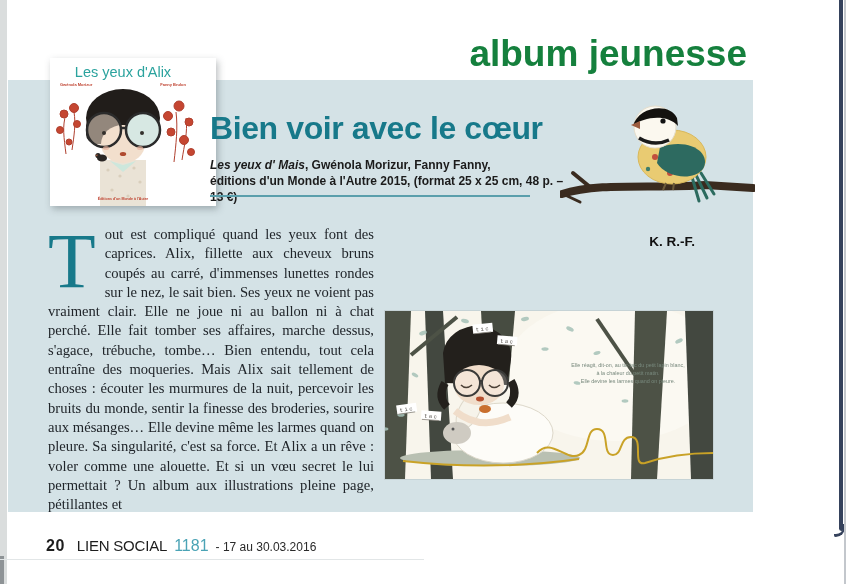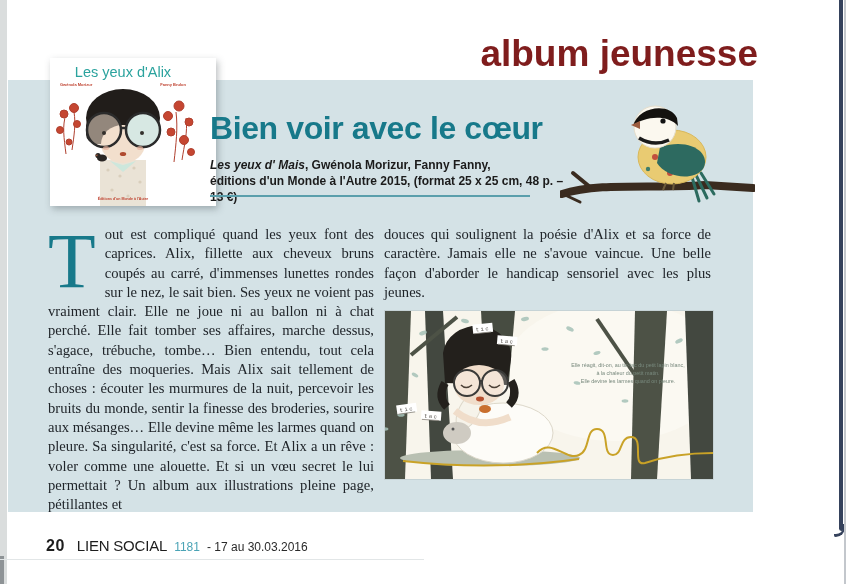--- a/index.html
+++ b/index.html
@@ -14,22 +14,22 @@
   .bottom-faint-line{position:absolute;left:0;top:559px;width:424px;height:1px;background:#e2e6e7;}
   .right-border{position:absolute;left:839px;top:0;width:4px;height:531px;background:#35425c;border-radius:0 0 4px 6px;}
   .right-border-tail{position:absolute;left:834px;top:524px;width:9px;height:10px;border-bottom:3px solid #35425c;border-radius:0 0 10px 2px;border-right:2px solid #35425c;}
   .right-edge-line{position:absolute;left:844px;top:0;width:2px;height:584px;background:#c3c7cc;}
 
   
   .blue-block{position:absolute;left:8px;top:80px;width:745px;height:432px;background:#d4e2e6;}
 
   
   .section-label{
-    position:absolute;top:33px;right:88px;
-    font-size:37px;font-weight:700;color:#7f1d1d;letter-spacing:0px;
+    position:absolute;top:33px;right:99px;
+    font-size:37px;font-weight:700;color:#15803d;letter-spacing:0px;
   }
 
   
   .cover{
     position:absolute;left:50px;top:58px;width:166px;height:148px;
     background:#ffffff;box-shadow:2px 3px 7px rgba(60,70,75,.35);
   }
   .cover svg{display:block;}
 
   
@@ -75,21 +75,21 @@
   }
   .illustration svg{display:block;}
 
   
   .footer{
     position:absolute;left:46px;top:537px;
     display:flex;align-items:baseline;gap:7px;color:#1d1d1d;
   }
   .footer .pageno{font-size:16px;font-weight:700;letter-spacing:.5px;}
   .footer .mag{font-size:15px;font-weight:400;letter-spacing:-.2px;margin-left:5px;}
-  .footer .issue{font-size:12px;color:#4aa3b5;font-weight:400;}
+  .footer .issue{font-size:16px;color:#4aa3b5;font-weight:400;}
   .footer .daterange{font-size:12px;color:#2a2a2a;}
 </style>
 </head>
 <body>
 
 <div class="left-edge"></div>
 <div class="left-edge-dark"></div>
 <div class="bottom-faint-line"></div>
 
 <div class="blue-block"></div>
@@ -196,21 +196,20 @@
     </g>
   </svg>
 </div>
 
 <div class="body-col col1">
   <p>
     <span class="dropcap">T</span><span>out est compliqué quand les yeux font des caprices. Alix, fillette aux cheveux bruns coupés au carré, d'immenses lunettes rondes sur le nez, le sait bien. Ses yeux ne voient pas vraiment clair. Elle ne joue ni au ballon ni à chat perché. Elle fait tomber ses affaires, marche dessus, s'agace, trébuche, tombe… Bien entendu, tout cela entraîne des moqueries. Mais Alix sait tellement de choses : écouter les murmures de la nuit, percevoir les bruits du monde, sentir la finesse des broderies, sourire aux mésanges… Elle devine même les larmes quand on pleure. Sa singularité, c'est sa force. Et Alix a un rêve : voler comme une alouette. Et si un vœu secret le lui permettait ? Un album aux illustrations pleine page, pétillantes et</span>
   </p>
 </div>
 <div class="body-col col2">
-  <p><span>douces qui soulignent la poésie d'Alix et sa force de caractère. Jamais elle ne s'avoue vaincue. Une belle façon d'aborder le handicap sensoriel avec les plus jeunes.</span></p>
   <div class="signature">K. R.-F.</div>
 </div>
 
 <div class="illustration">
   <svg width="328" height="168" viewBox="0 0 328 168">
     <rect x="0" y="0" width="328" height="168" fill="#f8f5ec"></rect>
     <ellipse cx="230" cy="60" rx="110" ry="70" fill="#fbf9f2"></ellipse>
 
     <g fill="#4d5246">
       <polygon points="0,0 26,0 20,168 0,168"></polygon>

